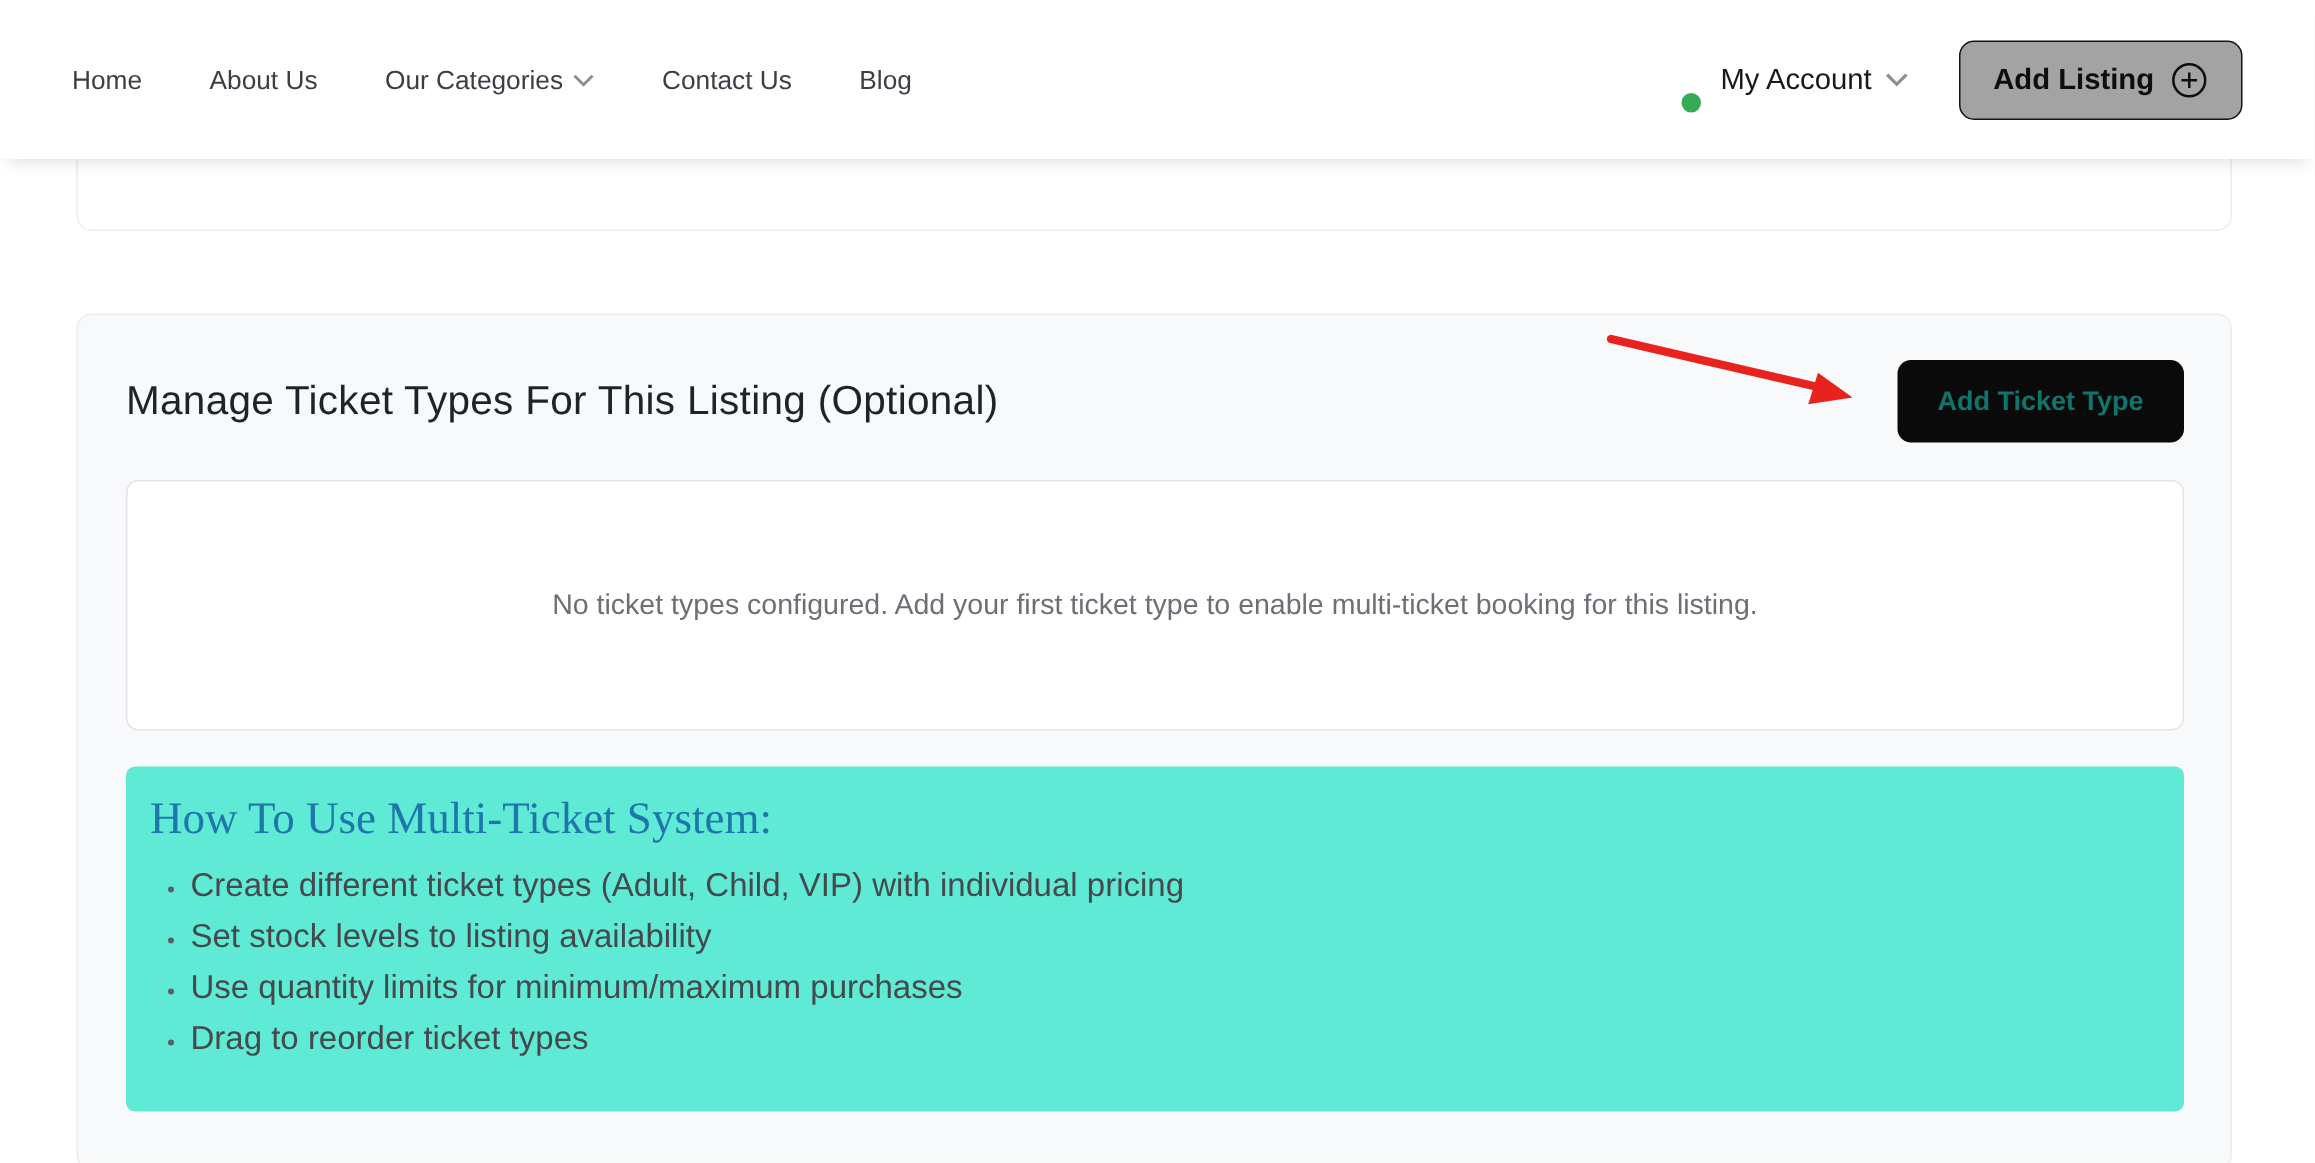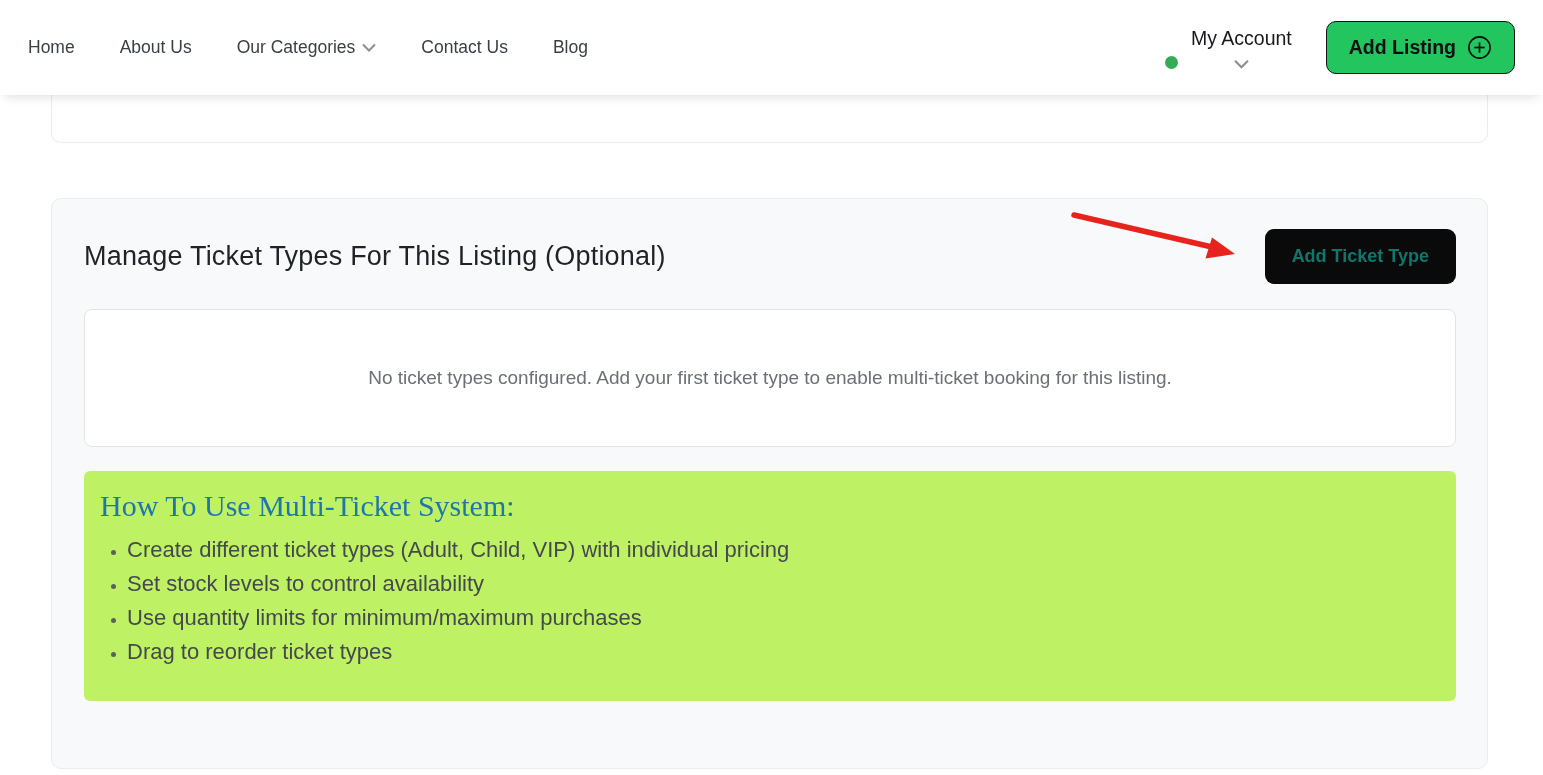--- a/index.html
+++ b/index.html
@@ -7,25 +7,25 @@
   body {
     font-family: "Liberation Sans", sans-serif;
     background: #ffffff;
     color: #212529;
   }
 
   
   .site-header {
     position: relative;
     z-index: 5;
-    height: 95px;
-    background: #ffffff;
-    display: flex;
-    align-items: center;
-    padding: 0 28px;
+    height: 106px;
+    background: #ffffff;
+    display: flex;
+    align-items: center;
+    padding: 0 48px;
     box-shadow: 0 7px 10px -5px rgba(0,0,0,0.13);
   }
   .main-nav { display: flex; align-items: center; }
   .nav-link {
     margin-right: 45px;
     font-size: 17.5px;
     color: #3a3f45;
     text-decoration: none;
     cursor: pointer;
     display: flex;
@@ -38,26 +38,25 @@
   .status-dot {
     width: 13px; height: 13px; border-radius: 50%;
     background: #35ab55;
     position: relative; top: 15px;
     margin-right: 13px;
   }
   .account {
     display: flex; align-items: center; gap: 9px;
     font-size: 19.5px; color: #17191c; cursor: pointer;
     white-space: nowrap;
-    flex-direction: column;
   }
   .add-listing-btn {
     margin-left: 34px;
     display: flex; align-items: center; gap: 11px;
-    background: #22c55e;
+    background: #a3a3a3;
     border: 1.5px solid #121416;
     border-radius: 10px;
     padding: 13px 22px;
     font-size: 19.5px;
     font-weight: 600;
     color: #0c0e10;
     font-family: "Liberation Sans", sans-serif;
     cursor: pointer;
     white-space: nowrap;
   }
@@ -109,33 +108,33 @@
     padding: 17px 27px;
     font-size: 18px;
     font-weight: 700;
     font-family: "Liberation Sans", sans-serif;
     cursor: pointer;
     white-space: nowrap;
   }
 
   .empty-box {
     margin-top: 25px;
-    height: 138px;
+    height: 167px;
     background: #ffffff;
     border: 1px solid #e4e4e7;
     border-radius: 8px;
     display: flex;
     align-items: center;
     justify-content: center;
   }
   .empty-text { font-size: 19px; color: #6b7076; }
 
   .info-box {
     margin-top: 24px;
-    background: #bef264;
+    background: #5eead4;
     border-radius: 6px;
     padding: 18px 16px 26px 16px;
   }
   .info-heading {
     font-family: "Liberation Serif", serif;
     font-size: 30px;
     font-weight: 500;
     color: #1f76ab;
   }
   .tips-list {
@@ -199,19 +198,19 @@
     </div>
 
     <div class="empty-box">
       <p class="empty-text">No ticket types configured. Add your first ticket type to enable multi-ticket booking for this listing.</p>
     </div>
 
     <div class="info-box">
       <h3 class="info-heading">How To Use Multi-Ticket System:</h3>
       <ul class="tips-list">
         <li>Create different ticket types (Adult, Child, VIP) with individual pricing</li>
-        <li>Set stock levels to control availability</li>
+        <li>Set stock levels to listing availability</li>
         <li>Use quantity limits for minimum/maximum purchases</li>
         <li>Drag to reorder ticket types</li>
       </ul>
     </div>
   </section>
 </main>
 
 </body></html>

